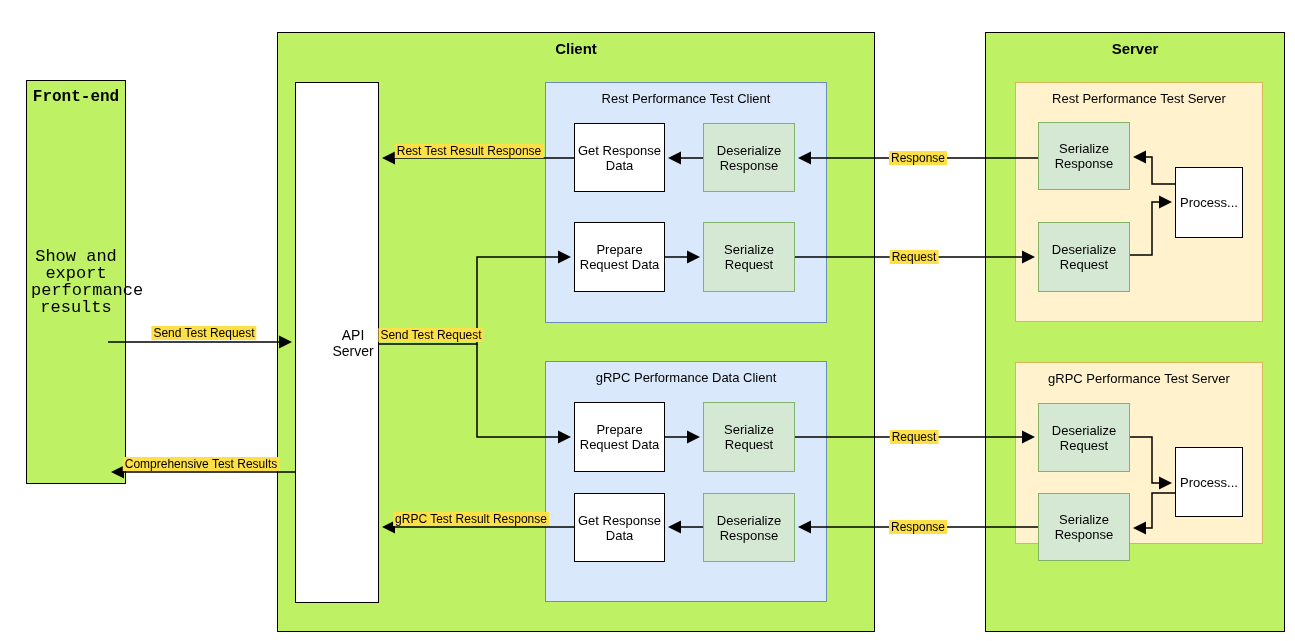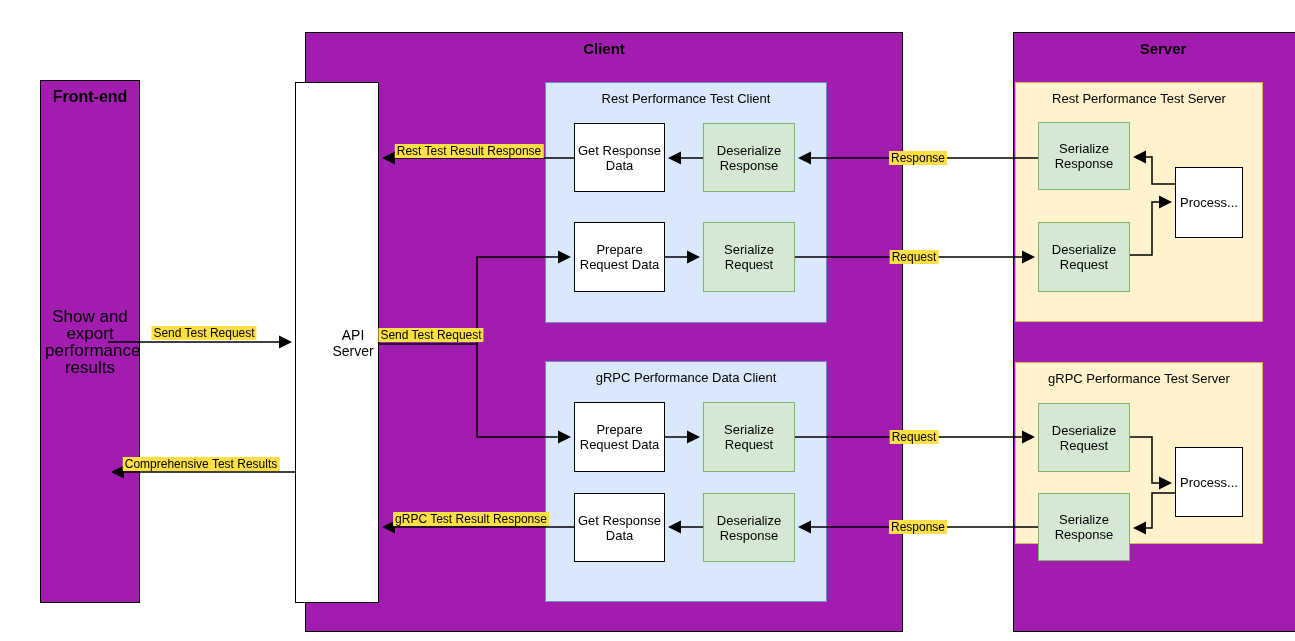--- a/index.html
+++ b/index.html
@@ -10,22 +10,21 @@
     height: 641px;
     background: var(--background, #ffffff);
     font-family: "Liberation Sans", sans-serif;
     color: #000;
     overflow: hidden;
   }
   .abs { position: absolute; }
   
   .container {
     border: 1.5px solid var(--line, #000);
-    background: #a21caf;
-    margin-left: 28px;
+    background: #bef264;
   }
   .container .ctitle {
     position: absolute;
     top: 7px; left: 0; right: 0;
     text-align: center;
     font-weight: bold;
     font-size: 15px;
   }
   .frontend-title { font-size: 16px !important; }
   .frontend-body {
@@ -93,21 +92,21 @@
     background: #fde047;
     padding: 0 2px;
     z-index: 50;
   }
 </style>
 </head>
 <body>
 
 <div id="canvas">
 
-  <div class="abs container" style="left:12px; top:80px; width:100px; height:523px;">
+  <div class="abs container" style="left:26px; top:80px; width:100px; height:404px;font-family:Liberation Mono, monospace;">
     <div class="ctitle frontend-title">Front-end</div>
     <div class="frontend-body">Show and export performance results</div>
   </div>
 
   <div class="abs container" style="left:277px; top:32px; width:598px; height:600px;">
     <div class="ctitle">Client</div>
   </div>
 
   <div class="abs api-server" style="left:295px; top:82px; width:84px; height:521px; z-index:10;padding-left:32px;">
     <span>API Server</span>

